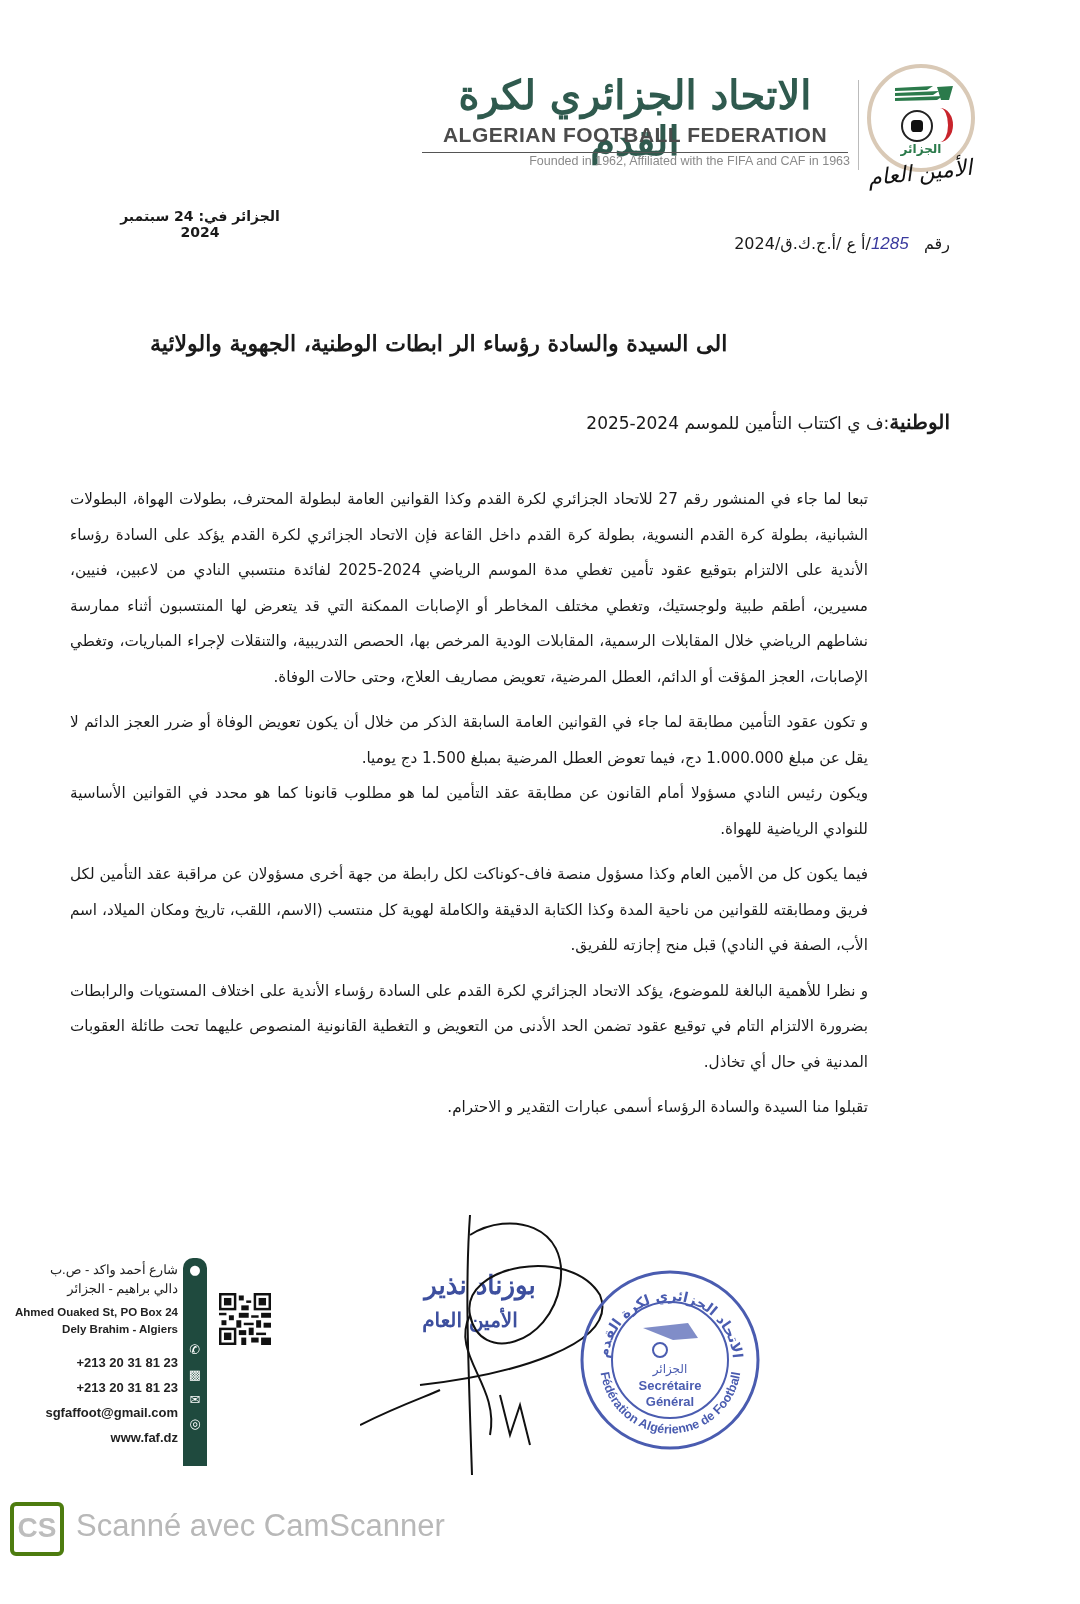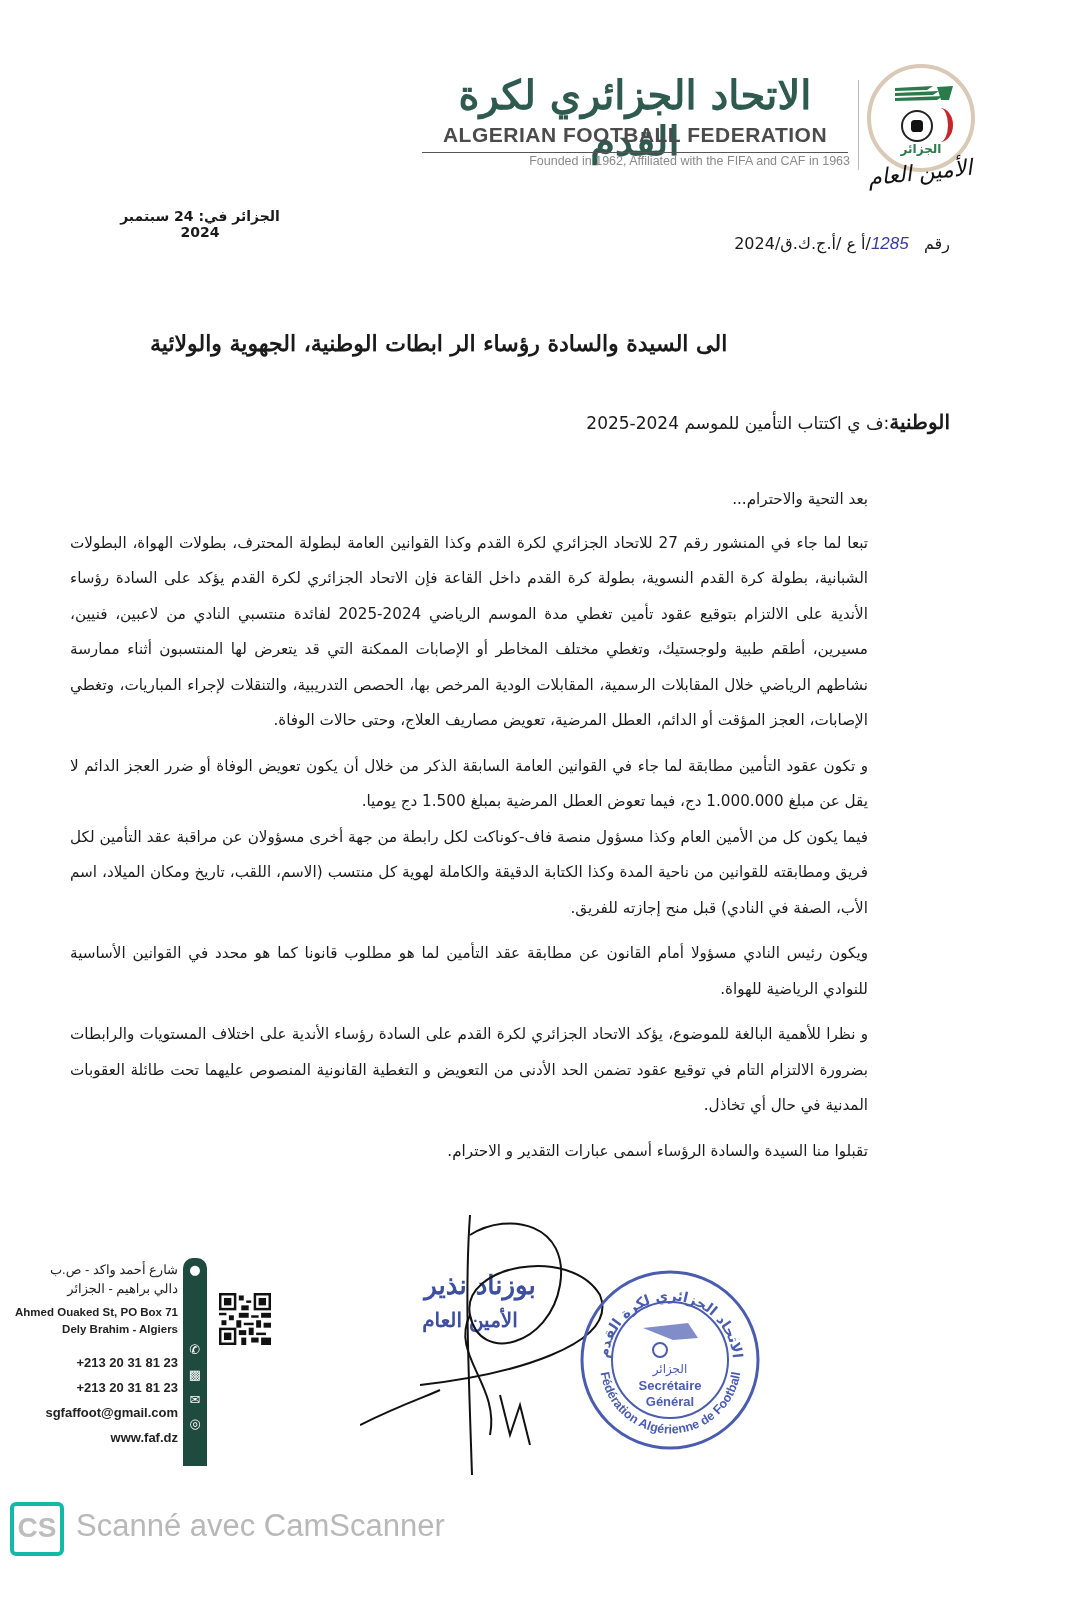--- a/index.html
+++ b/index.html
@@ -54,21 +54,21 @@
 
   
   .sig-name { left:375px; top:1270px; width:210px; text-align:center; direction:rtl; font-family:"DejaVu Serif", serif;
               color:#3d4f9e; font-size:26px; font-weight:bold; letter-spacing:2px; }
   .sig-role { left:395px; top:1308px; width:150px; text-align:center; direction:rtl; font-family:"DejaVu Serif", serif;
               color:#3d4f9e; font-size:20px; font-weight:bold; }
   .sig-svg { left:360px; top:1205px; width:260px; height:280px; }
   .stamp { left:578px; top:1268px; width:185px; height:185px; }
 
   
-  .cs-logo { left:10px; top:1502px; width:54px; height:54px; border:4px solid #14b8a6; border-radius:6px; box-sizing:border-box;
+  .cs-logo { left:10px; top:1502px; width:54px; height:54px; border:4px solid #4d7c0f; border-radius:6px; box-sizing:border-box;
              color:#bdbdbd; font-family:"Liberation Sans", sans-serif; font-weight:bold; font-size:28px; text-align:center; line-height:44px; }
   .cs-text { left:76px; top:1508px; font-family:"Liberation Sans", sans-serif; font-size:31px; color:#b8b8b8; }
 </style>
 </head>
 <body>
 
 <div class="abs hdr-ar">الاتحاد الجزائري لكرة القدم</div>
 <div class="abs hdr-en">ALGERIAN FOOTBALL FEDERATION</div>
 <div class="abs hdr-rule"></div>
 <div class="abs hdr-sub">Founded in 1962, Affiliated with the FIFA and CAF in 1963</div>
@@ -93,33 +93,32 @@
   &nbsp;
   <span class="num">1285</span><span>/أ ع /أ.ج.ك.ق/2024</span>
 </div>
 
 <div class="abs title">الى السيدة والسادة رؤساء الر ابطات الوطنية، الجهوية والولائية</div>
 <div class="abs subject">
   <b>الوطنية</b><span>:ف ي اكتتاب التأمين للموسم 2024-2025</span>
 </div>
 
 <div class="abs body">
-  <p class="greet">بعد التحية والاحترام...</p>
   <p>تبعا لما جاء في المنشور رقم 27 للاتحاد الجزائري لكرة القدم وكذا القوانين العامة لبطولة المحترف، بطولات الهواة، البطولات الشبانية، بطولة كرة القدم النسوية، بطولة كرة القدم داخل القاعة فإن الاتحاد الجزائري لكرة القدم يؤكد على السادة رؤساء الأندية على الالتزام بتوقيع عقود تأمين تغطي مدة الموسم الرياضي 2024-2025 لفائدة منتسبي النادي من لاعبين، فنيين، مسيرين، أطقم طبية ولوجستيك، وتغطي مختلف المخاطر أو الإصابات الممكنة التي قد يتعرض لها المنتسبون أثناء ممارسة نشاطهم الرياضي خلال المقابلات الرسمية، المقابلات الودية المرخص بها، الحصص التدريبية، والتنقلات لإجراء المباريات، وتغطي الإصابات، العجز المؤقت أو الدائم، العطل المرضية، تعويض مصاريف العلاج، وحتى حالات الوفاة.</p>
   <p class="tight">و تكون عقود التأمين مطابقة لما جاء في القوانين العامة السابقة الذكر من خلال أن يكون تعويض الوفاة أو ضرر العجز الدائم لا يقل عن مبلغ 1.000.000 دج، فيما تعوض العطل المرضية بمبلغ 1.500 دج يوميا.</p>
+  <p>ويكون رئيس النادي مسؤولا أمام القانون عن مطابقة عقد التأمين لما هو مطلوب قانونا كما هو محدد في القوانين الأساسية للنوادي الرياضية للهواة.</p>
   <p>فيما يكون كل من  الأمين العام وكذا مسؤول منصة فاف-كوناكت لكل رابطة من جهة أخرى مسؤولان عن مراقبة عقد التأمين  لكل فريق ومطابقته للقوانين من ناحية المدة وكذا الكتابة الدقيقة والكاملة لهوية كل منتسب (الاسم، اللقب، تاريخ ومكان الميلاد، اسم الأب، الصفة في النادي) قبل منح إجازته للفريق.</p>
-  <p>ويكون رئيس النادي مسؤولا أمام القانون عن مطابقة عقد التأمين لما هو مطلوب قانونا كما هو محدد في القوانين الأساسية للنوادي الرياضية للهواة.</p>
   <p>و نظرا للأهمية البالغة للموضوع،  يؤكد الاتحاد الجزائري لكرة القدم على السادة رؤساء الأندية على اختلاف المستويات والرابطات بضرورة الالتزام التام في توقيع عقود تضمن الحد الأدنى من التعويض و التغطية القانونية المنصوص عليهما تحت طائلة العقوبات المدنية في حال أي تخاذل.</p>
   <p>تقبلوا منا السيدة والسادة الرؤساء أسمى عبارات التقدير و الاحترام.</p>
 </div>
 
 <div class="abs contact">
   <div class="ar">شارع أحمد واكد - ص.ب</div>
   <div class="ar">دالي براهيم - الجزائر</div>
-  <div class="en" style="white-space:nowrap;overflow:hidden;direction:rtl;">Ahmed Ouaked St, PO Box 71</div>
+  <div class="en" style="white-space:nowrap;overflow:hidden;direction:rtl;">Ahmed Ouaked St, PO Box 24</div>
   <div class="en" style="margin-top:0">Dely Brahim - Algiers</div>
   <div style="height:12px"></div>
   <div class="row">+213  20 31 81 23</div>
   <div class="row">+213  20 31 81 23</div>
   <div class="row">sgfaffoot@gmail.com</div>
   <div class="row">www.faf.dz</div>
 </div>
 <div class="abs greenbar">
   <span style="top:4px">●</span>
   <span style="top:84px">✆</span>

